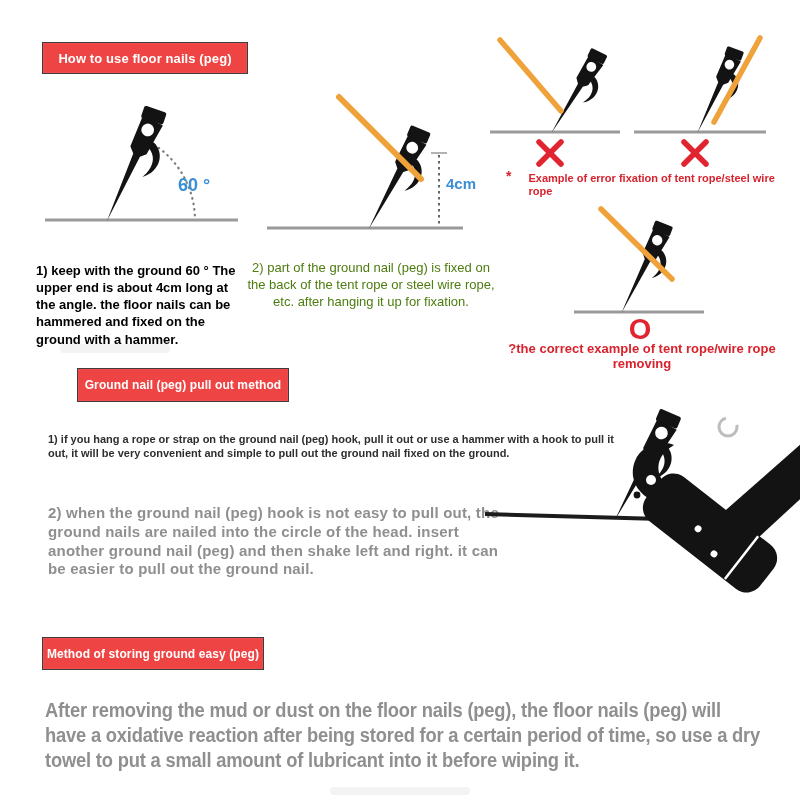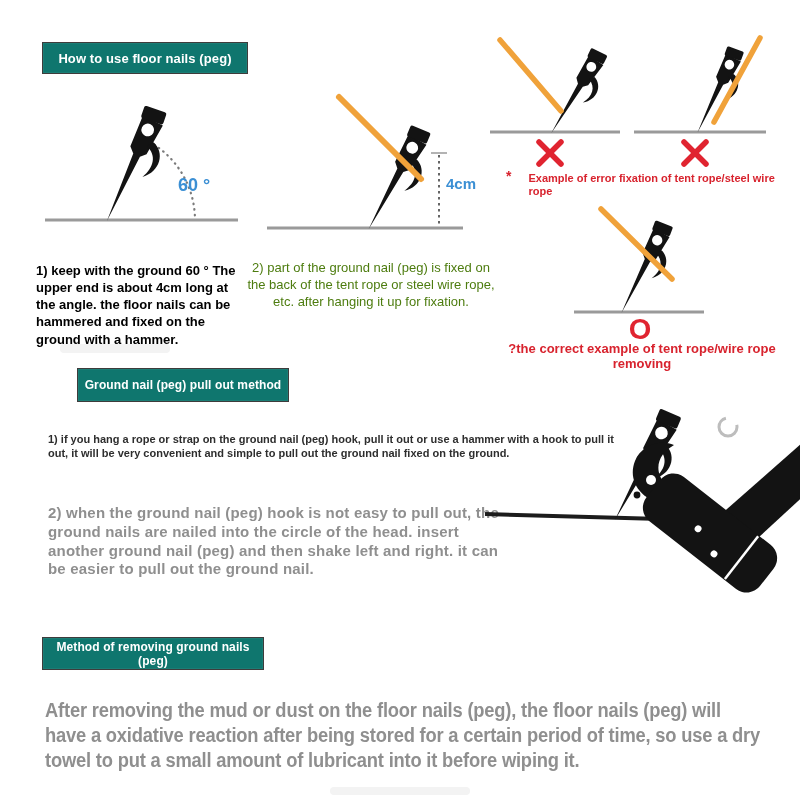--- a/index.html
+++ b/index.html
@@ -2,21 +2,21 @@
 <html><head>
 <meta charset="utf-8">
 <style>
   html,body{margin:0;padding:0;}
   body{
     width:800px;height:800px;background:#ffffff;position:relative;
     font-family:"Liberation Sans", sans-serif;overflow:hidden;
   }
   .abs{position:absolute;}
   .badge{
-    background:#0f766e;color:#ffffff;font-weight:bold;
+    background:#ef4444;color:#ffffff;font-weight:bold;
     display:flex;align-items:center;justify-content:center;
     border:1px solid #3e3c3c;box-shadow:inset 0 0 0 1px rgba(255,255,255,0.05);
     text-align:center;letter-spacing:.1px;
   }
   .step-text{color:#000000;font-weight:bold;}
   .red-caption{color:#d8232e;font-weight:bold;}
   .gray-para{color:#8f8f8f;font-weight:bold;}
   .faint-pill{background:#f3f3f3;border-radius:4px;}
   svg text{font-family:"Liberation Sans", sans-serif;}
 </style>
@@ -113,18 +113,18 @@
   <g transform="translate(225,150) rotate(38)">
     <polygon points="-2,-26 40,-20 62,-155 24,-165" fill="#131313"></polygon>
     <rect x="-72" y="-28" width="144" height="56" rx="17" fill="#131313"></rect>
     <line x1="40" y1="-27" x2="40" y2="27" stroke="#ffffff" stroke-width="2.5"></line>
     <circle cx="-12" cy="4" r="3.4" fill="#ffffff"></circle>
     <circle cx="16" cy="14" r="3.4" fill="#ffffff"></circle>
   </g>
 </svg>
 
 <div class="abs badge" style="left:42px;top:637px;width:220px;height:31px;font-size:12px;">
-  <span>Method of removing ground nails (peg)</span>
+  <span>Method of storing ground easy (peg)</span>
 </div>
 
 <div class="abs gray-para" style="left:45px;top:698px;width:766px;font-size:19.5px;line-height:1.28;letter-spacing:-0.2px;transform:scaleX(0.94);transform-origin:left top;">After removing the mud or dust on the floor nails (peg), the floor nails (peg) will have a oxidative reaction after being stored for a certain period of time, so use a dry towel to put a small amount of lubricant into it before wiping it.</div>
 
 <div class="abs faint-pill" style="left:330px;top:787px;width:140px;height:8px;"></div>
 
 </body></html>

